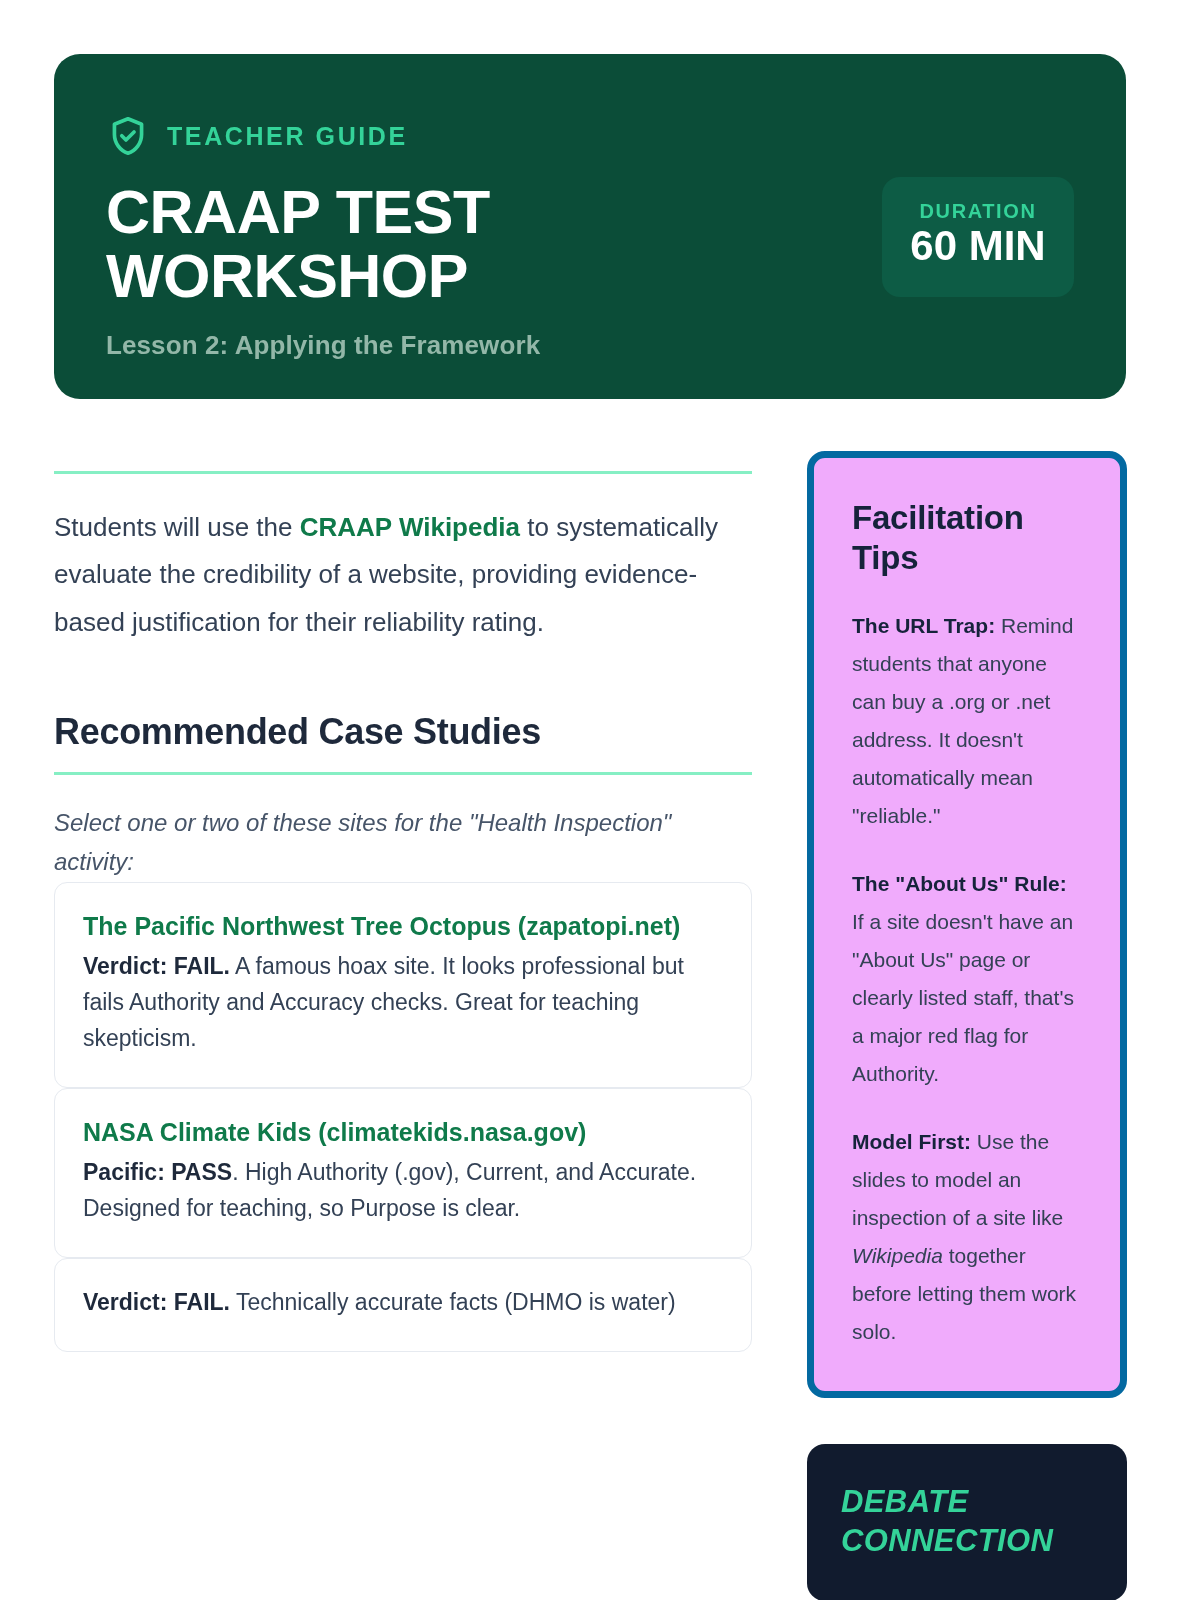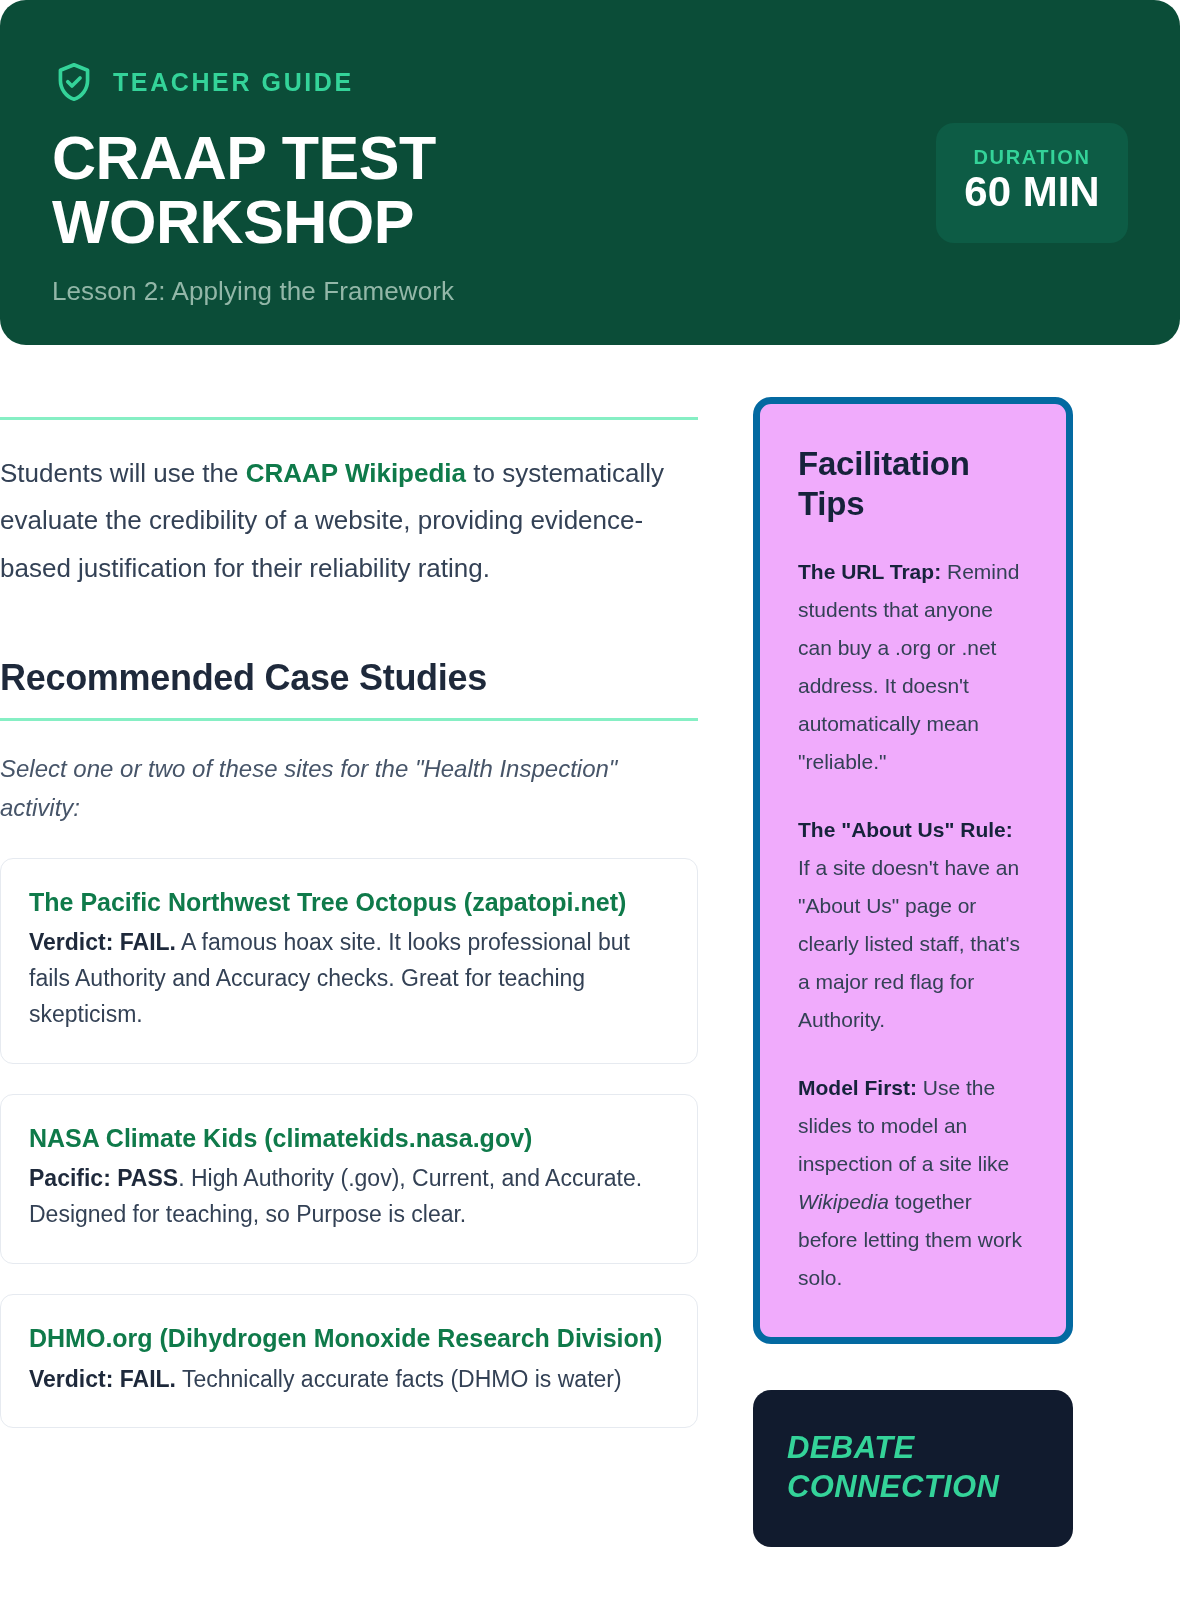--- a/index.html
+++ b/index.html
@@ -13,20 +13,21 @@
 
   body {
     font-family: "Liberation Sans", sans-serif;
     color: #1e293b;
   }
 
   .page {
     width: 1180px;
     height: 1600px;
     position: relative;
+    padding: 54px;
   }
 
   
   .header {
     background: #0b4d38;
     border-radius: 26px;
     height: 345px;
     padding: 50px 52px 0 52px;
     display: flex;
     justify-content: space-between;
@@ -61,21 +62,21 @@
     color: #ffffff;
     line-height: 1.05;
     letter-spacing: -0.5px;
     max-width: 520px;
     text-transform: uppercase;
   }
 
   .subtitle {
     font-family: "Liberation Sans", sans-serif;
     font-size: 26px;
-    font-weight: normal;
+    font-weight: bold;
     color: #93b7a8;
     margin-top: 22px;
     letter-spacing: 0.1px;
   }
 
   .duration-badge {
     background: #0d5c45;
     border-radius: 18px;
     width: 192px;
     padding: 24px 10px 26px 10px;
@@ -148,21 +149,20 @@
     line-height: 1.65;
     margin-top: 28px;
   }
 
   
   .case-card {
     border: 1px solid #e6eaf0;
     border-radius: 13px;
     background: #ffffff;
     padding: 26px 28px 30px 28px;
-    margin-top: 30px;
   }
 
   .case-title {
     font-size: 25px;
     font-weight: bold;
     color: #0f7a4a;
     line-height: 1.38;
     margin-bottom: 6px;
   }
 
@@ -271,21 +271,20 @@
         <div class="case-title">The Pacific Northwest Tree Octopus (zapatopi.net)</div>
         <div class="case-desc"><span class="verdict">Verdict: FAIL.</span><span> A famous hoax site. It looks professional but fails Authority and Accuracy checks. Great for teaching skepticism.</span></div>
       </div>
 
       <div class="case-card">
         <div class="case-title">NASA Climate Kids (climatekids.nasa.gov)</div>
         <div class="case-desc"><span class="verdict">Pacific: PASS</span><span>. High Authority (.gov), Current, and Accurate. Designed for teaching, so Purpose is clear.</span></div>
       </div>
 
       <div class="case-card">
-        <div class="case-title">DHMO.org (Dihydrogen Monoxide Research Division)</div>
         <div class="case-desc"><span class="verdict">Verdict: FAIL.</span><span> Technically accurate facts (DHMO is water)</span></div>
       </div>
 
     </div>
 
     <div class="col-side">
 
       <div class="tips-card">
         <div class="tips-title">Facilitation Tips</div>
 

